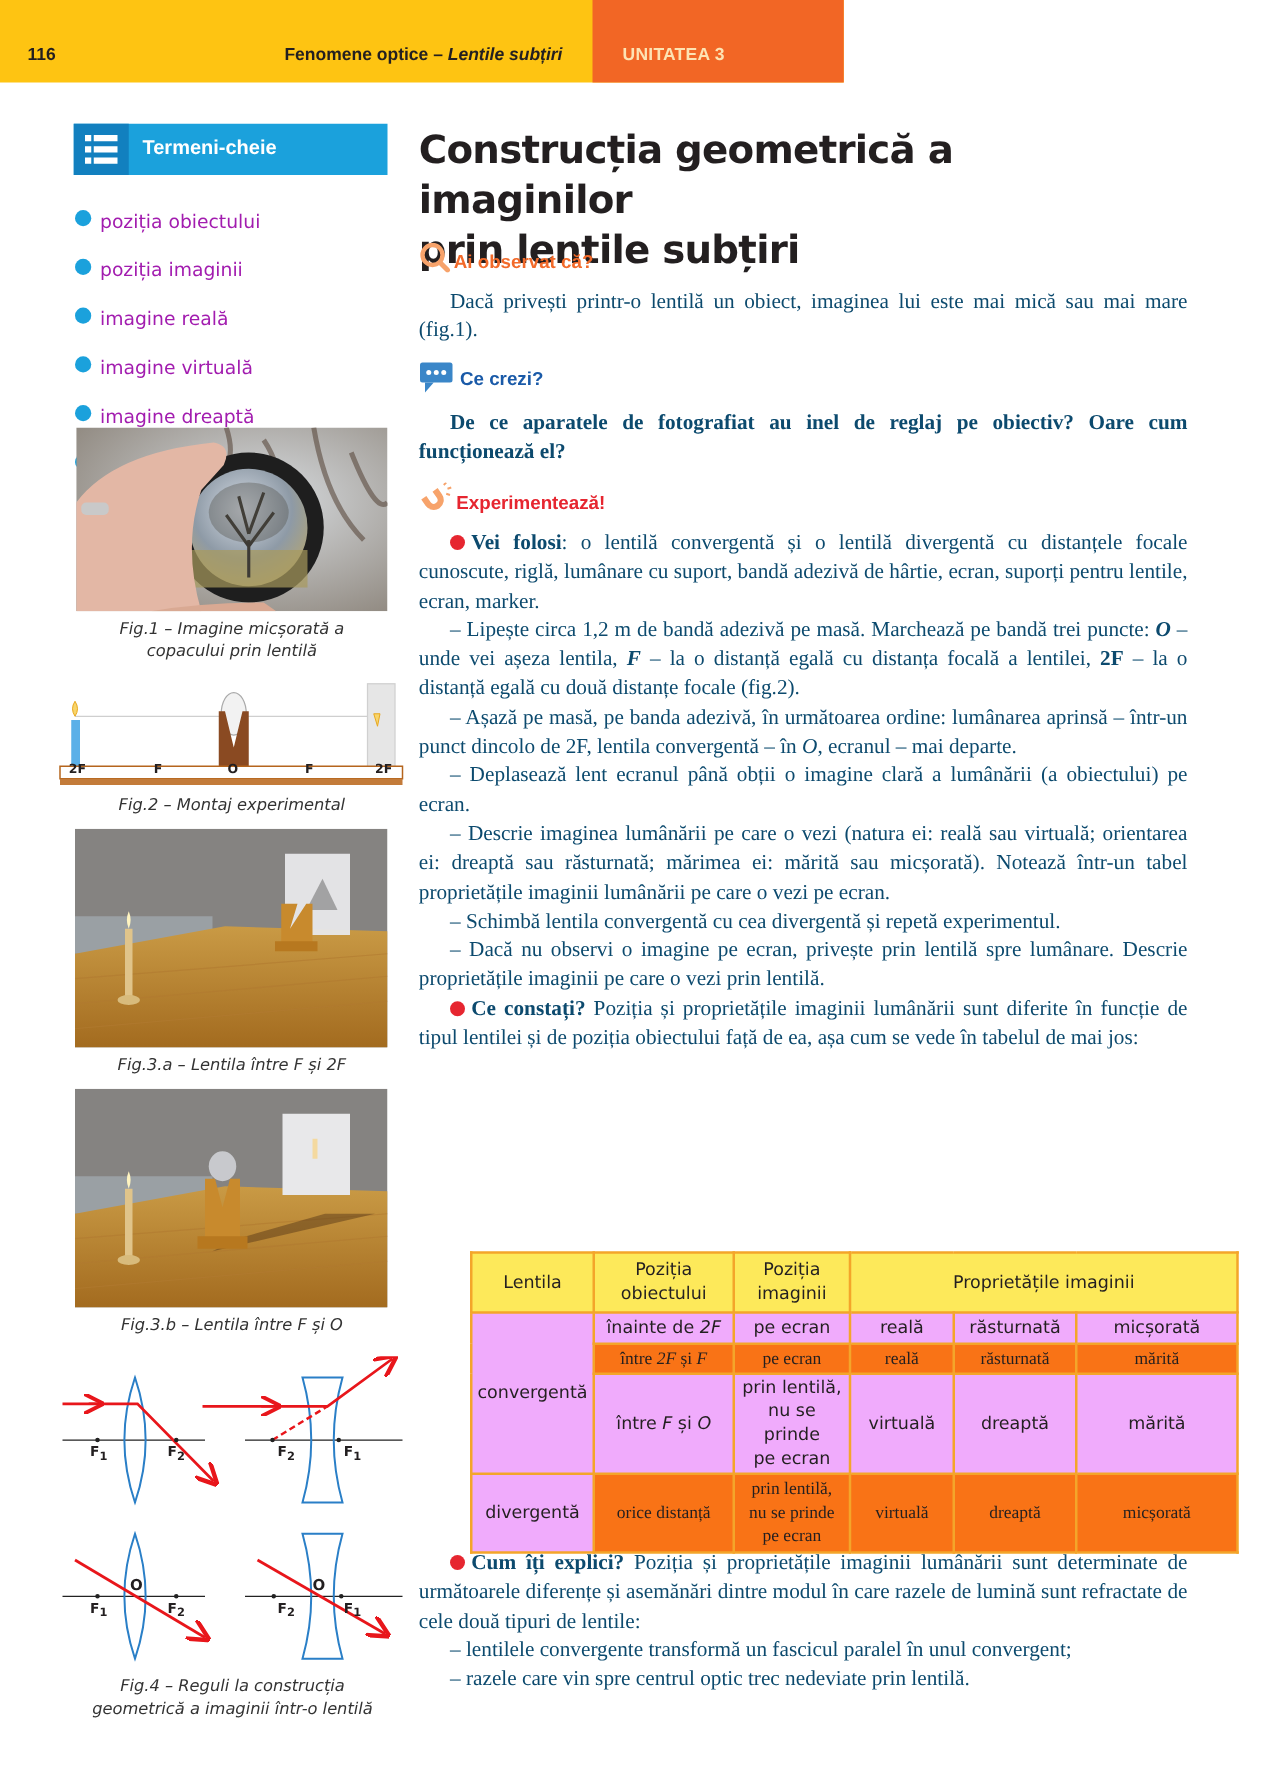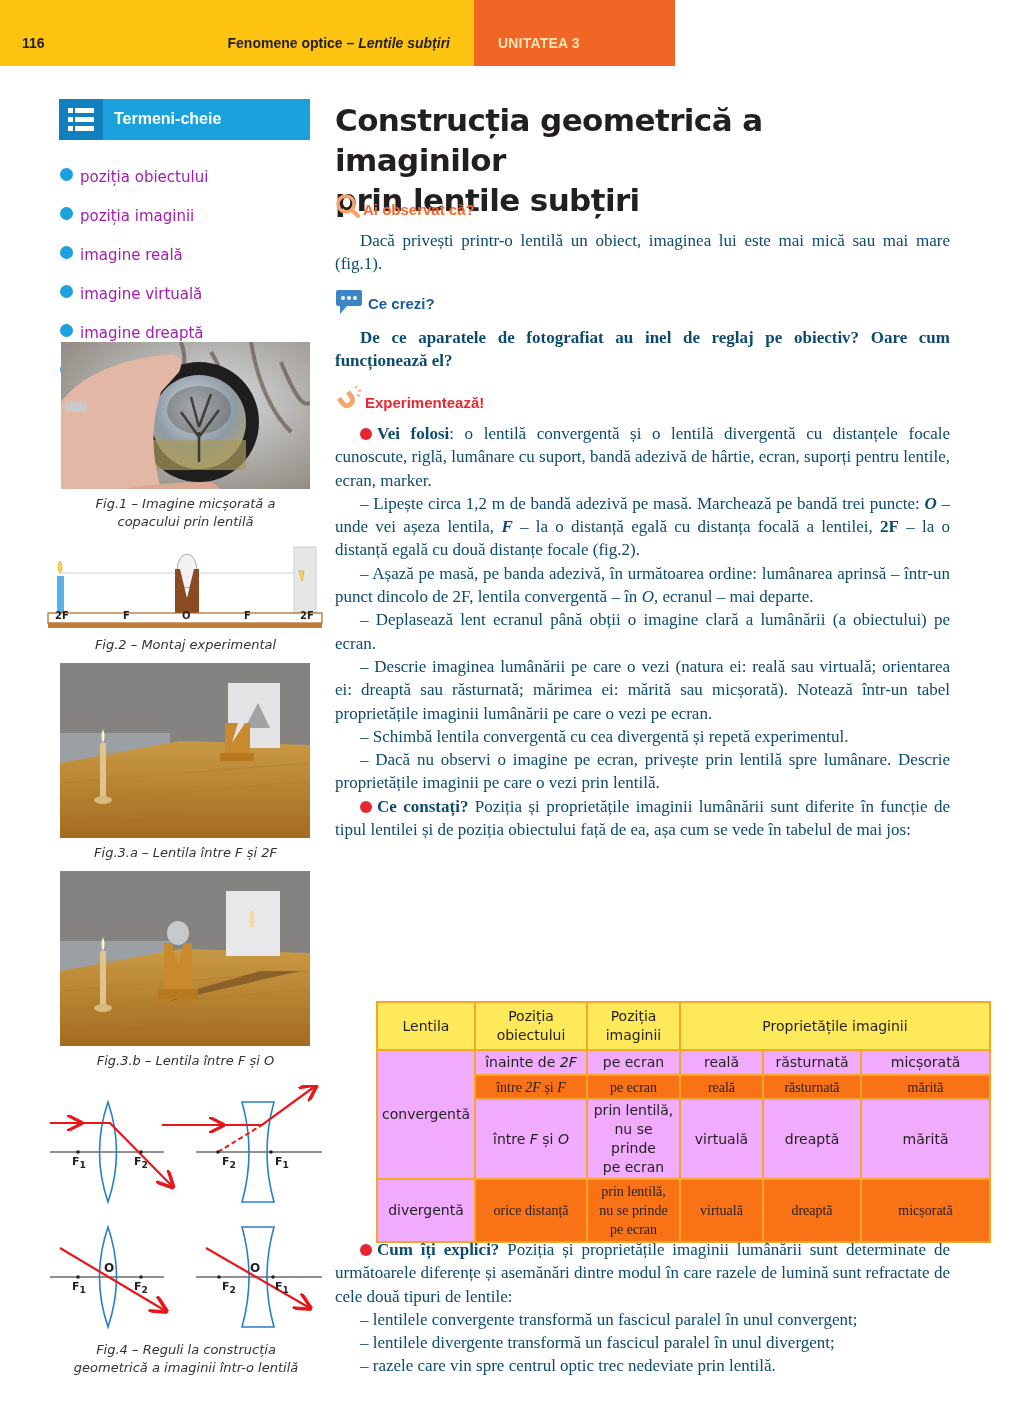--- a/index.html
+++ b/index.html
@@ -340,16 +340,15 @@
     <td class="c-l">dreaptă</td>
     <td class="c-l">micșorată</td>
   </tr>
 </tbody>
   </table>
 
 <div class="para" style="top:1238px;">
   <p><span class="bullet"></span><b>Cum îți explici?</b><span> Poziția și proprietățile imaginii lumânării sunt determinate de următoarele diferențe și asemănări dintre modul în care razele de lumină sunt refractate de cele două tipuri de lentile:</span></p>
   <div class="list">
     <p>– lentilele convergente transformă  un fascicul paralel în unul convergent;</p>
-    <p>– lentilele divergente transformă un fascicul paralel în unul divergent;</p>
     <p>– razele care vin spre centrul optic trec nedeviate prin lentilă.</p>
   </div>
 </div>
 
 </body></html>

